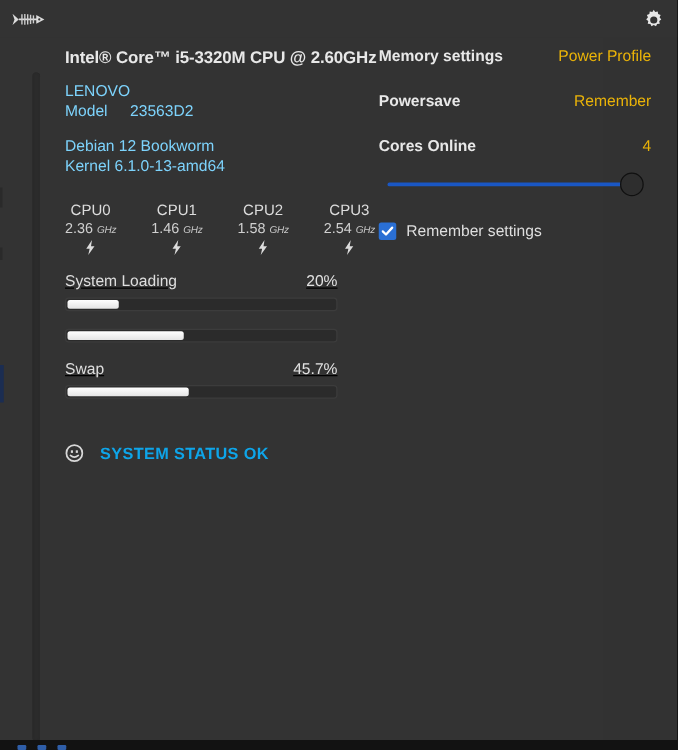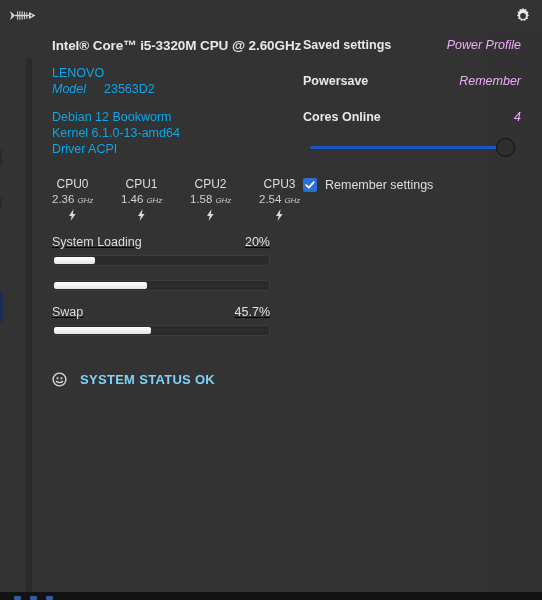--- a/index.html
+++ b/index.html
@@ -110,26 +110,26 @@
     color: #e8e8e8;
     letter-spacing: -0.1px;
     white-space: nowrap;
     margin-bottom: 12px;
   }
 
   .info-group { margin-bottom: 12px; }
 
   .info-line {
     font-size: 12.5px;
-    color: #0ea5e9;
+    color: #7dd3fc;
     line-height: 16px;
     white-space: nowrap;
   }
 
-  .info-line .lbl { display: inline-block; min-width: 52px; font-style: italic; }
+  .info-line .lbl { display: inline-block; min-width: 52px; }
 
   
   .cores {
     display: flex;
     margin-top: 20px;
     margin-bottom: 14px;
     gap: 28px;
   }
 
   .core {
@@ -213,21 +213,21 @@
   .smiley-icon {
     width: 15px;
     height: 15px;
     display: block;
     margin-right: 13px;
   }
 
   .status-text {
     font-size: 13px;
     font-weight: bold;
-    color: #7dd3fc;
+    color: #0ea5e9;
     letter-spacing: 0.3px;
   }
 
   
   .right-col {
     position: absolute;
     left: 303px;
     top: 8px;
     width: 218px;
   }
@@ -240,22 +240,21 @@
   }
 
   .setting-label {
     font-size: 12.5px;
     font-weight: bold;
     color: #e8e8e8;
   }
 
   .setting-value {
     font-size: 12.5px;
-    font-style: italic;
-    color: #f0abfc;
+    color: #eab308;
   }
 
   .slider-wrap {
     position: relative;
     height: 22px;
     margin-top: -10px;
     margin-bottom: 20px;
   }
 
   .slider-track {
@@ -376,21 +375,20 @@
       <div class="info-group">
         <div class="info-line">LENOVO</div>
         <div class="info-line">
           <span class="lbl">Model</span><span>23563D2</span>
         </div>
       </div>
 
       <div class="info-group">
         <div class="info-line">Debian 12 Bookworm</div>
         <div class="info-line">Kernel 6.1.0-13-amd64</div>
-        <div class="info-line">Driver ACPI</div>
       </div>
 
       <div class="cores">
         <div class="core">
           <div class="core-name">CPU0</div>
           <div class="core-freq">
             <span>2.36</span>
             <span class="unit">GHz</span>
           </div>
           <svg class="bolt-icon" viewBox="0 0 9 12">
@@ -463,21 +461,21 @@
           <path d="M4.6 10 Q8 12.8 11.4 10" fill="none" stroke="#d8d8d8" stroke-width="1.4" stroke-linecap="round"></path>
         </svg>
         <span class="status-text">SYSTEM STATUS OK</span>
       </div>
 
     </div>
 
     <div class="right-col">
 
       <div class="setting-row">
-        <span class="setting-label">Saved settings</span>
+        <span class="setting-label">Memory settings</span>
         <span class="setting-value">Power Profile</span>
       </div>
 
       <div class="setting-row">
         <span class="setting-label">Powersave</span>
         <span class="setting-value">Remember</span>
       </div>
 
       <div class="setting-row">
         <span class="setting-label">Cores Online</span>

